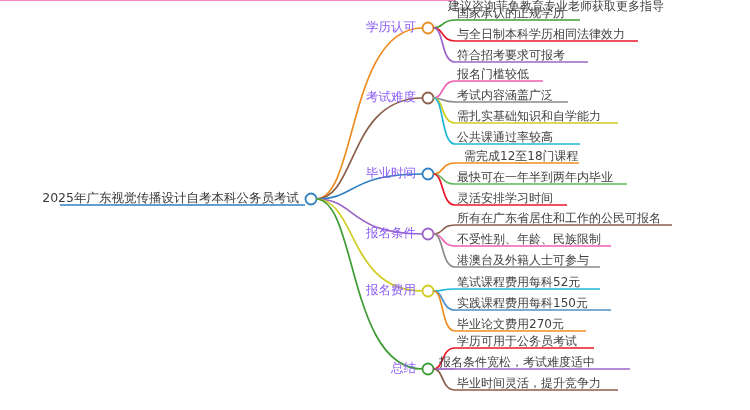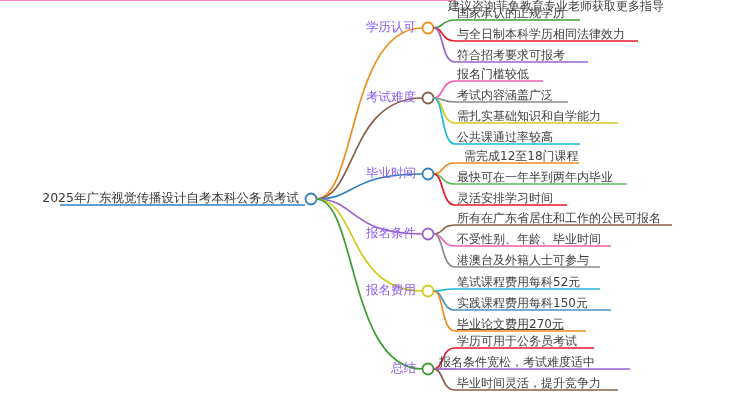--- a/index.html
+++ b/index.html
@@ -169,26 +169,26 @@
       <div class="node-label leaf-label" style="top: 68px; left: 457px;">报名门槛较低</div>
       <div class="node-label leaf-label" style="top: 89px; left: 457px;">考试内容涵盖广泛</div>
       <div class="node-label leaf-label" style="top: 110px; left: 457px;">需扎实基础知识和自学能力</div>
       <div class="node-label leaf-label" style="top: 131px; left: 457px;">公共课通过率较高</div>
       <div class="node-label branch-label" style="top: 167px; right: 334px;">毕业时间</div>
       <div class="node-label leaf-label" style="top: 150px; left: 464px;">需完成12至18门课程</div>
       <div class="node-label leaf-label" style="top: 171px; left: 457px;">最快可在一年半到两年内毕业</div>
       <div class="node-label leaf-label" style="top: 192px; left: 457px;">灵活安排学习时间</div>
       <div class="node-label branch-label" style="top: 227px; right: 334px;">报名条件</div>
       <div class="node-label leaf-label" style="top: 212px; left: 457px;">所有在广东省居住和工作的公民可报名</div>
-      <div class="node-label leaf-label" style="top: 233px; left: 457px;">不受性别、年龄、毕业时间</div>
+      <div class="node-label leaf-label" style="top: 233px; left: 457px;">不受性别、年龄、民族限制</div>
       <div class="node-label leaf-label" style="top: 254px; left: 457px;">港澳台及外籍人士可参与</div>
       <div class="node-label branch-label" style="top: 284px; right: 334px;">报名费用</div>
       <div class="node-label leaf-label" style="top: 276px; left: 457px;">笔试课程费用每科52元</div>
       <div class="node-label leaf-label" style="top: 297px; left: 457px;">实践课程费用每科150元</div>
-      <div class="node-label leaf-label" style="top: 318px; left: 457px; text-decoration: underline;">毕业论文费用270元</div>
+      <div class="node-label leaf-label" style="top: 318px; left: 457px;">毕业论文费用270元</div>
       <div class="node-label branch-label" style="top: 362px; right: 334px;">总结</div>
       <div class="node-label leaf-label" style="top: 335px; left: 457px;">学历可用于公务员考试</div>
       <div class="node-label leaf-label" style="top: 356px; left: 439px;">报名条件宽松，考试难度适中</div>
       <div class="node-label leaf-label" style="top: 377px; left: 457px;">毕业时间灵活，提升竞争力</div>
       <div class="node-label leaf-label" style="left: 448px;">建议咨询菲鱼教育专业老师获取更多指导</div>
     </div>
 
 </div>
 
 </body></html>

